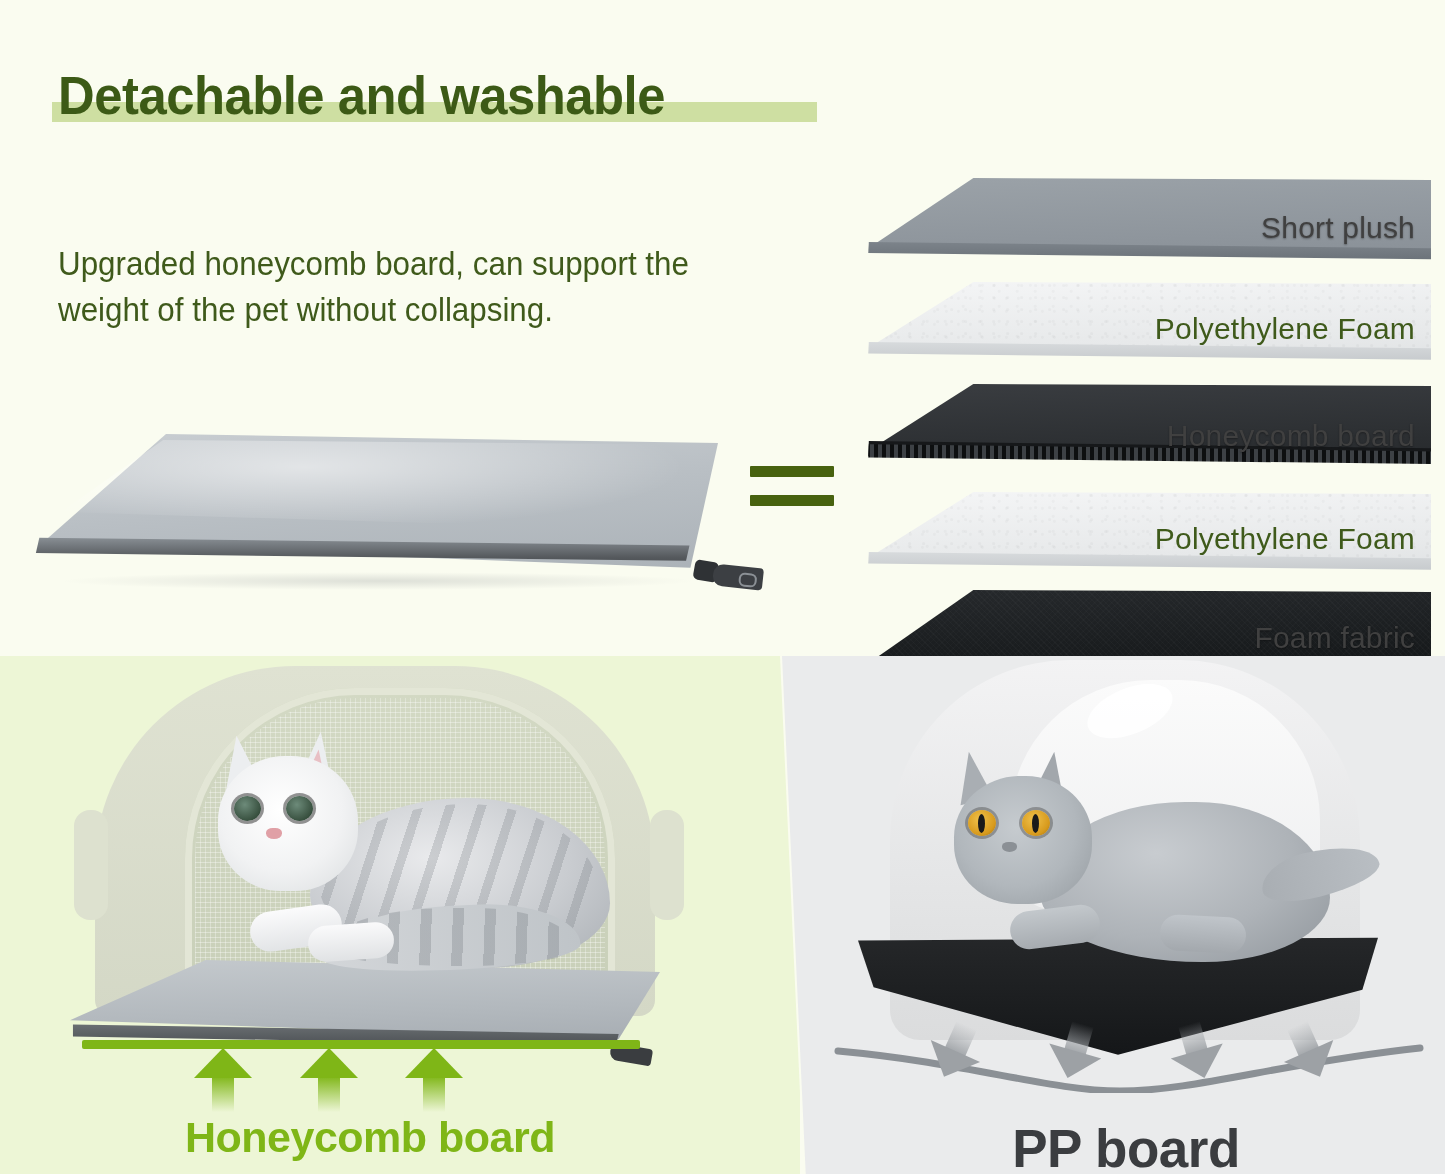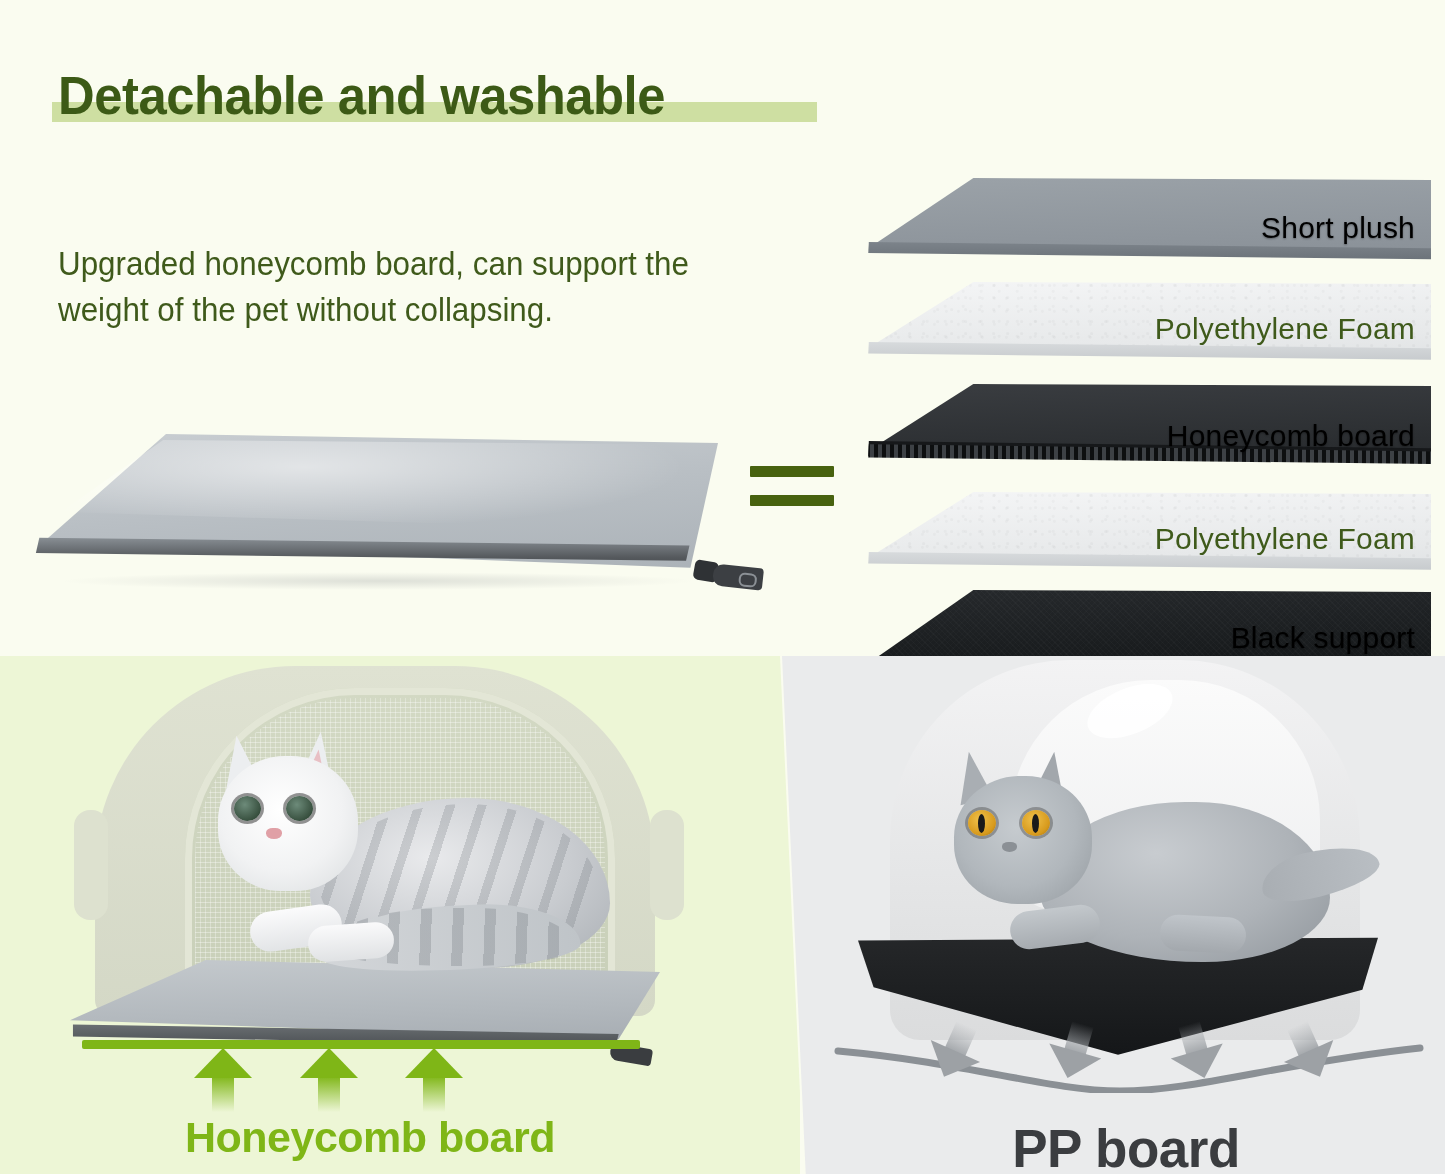--- a/index.html
+++ b/index.html
@@ -52,21 +52,21 @@
   .zip-pull:after{content:"";position:absolute;right:6px;top:6px;width:14px;height:10px;
     border:2px solid #8b9095;border-radius:6px;}
   .zip-slider{position:absolute;left:676px;top:135px;width:24px;height:20px;
     background:#2f3235;border-radius:5px;transform:rotate(10deg);}
 
   
   .stack{position:absolute;left:866px;top:150px;width:565px;height:430px;}
   .layer{position:absolute;left:0;width:565px;}
   .layer .lbl{position:absolute;right:16px;top:50%;transform:translateY(-50%);
     font-size:30px;white-space:nowrap;letter-spacing:.2px;}
-  .lbl-white{color:#000000;text-shadow:0 1px 2px rgba(0,0,0,.35);}
+  .lbl-white{color:#404040;text-shadow:0 1px 2px rgba(0,0,0,.35);}
   .lbl-green{color:#3F5A1B;}
 
   
   .lyr-plush{top:0px;height:100px;}
   .lyr-plush .slab{position:absolute;inset:0;
     background:linear-gradient(178deg,#9ba2a8 0%,#8e959c 60%,#868d94 100%);
     clip-path:polygon(19% 0%, 100% 2%, 100% 72%, 0.5% 70%);}
   .lyr-plush .edge{position:absolute;left:0;top:62px;width:100%;height:26px;
     background:linear-gradient(180deg,#7e858c,#666d74);
     clip-path:polygon(0.5% 8%, 100% 32%, 100% 74%, 0.4% 50%);}
@@ -329,21 +329,21 @@
       <div class="layer lyr-foam2">
         <div class="slab"></div>
         <div class="foam-tex"></div>
         <div class="edge"></div>
         <div class="lbl lbl-green">Polyethylene Foam</div>
       </div>
 
       <div class="layer lyr-black">
         <div class="slab"></div>
         <div class="blk-tex"></div>
-        <div class="lbl lbl-white">Black support</div>
+        <div class="lbl lbl-white">Foam fabric</div>
       </div>
 
     </div>
   </div>
 
   <div class="bottom-section">
     <div class="panel-left"></div>
     <div class="panel-right"></div>
 
     <div class="ph-left">

